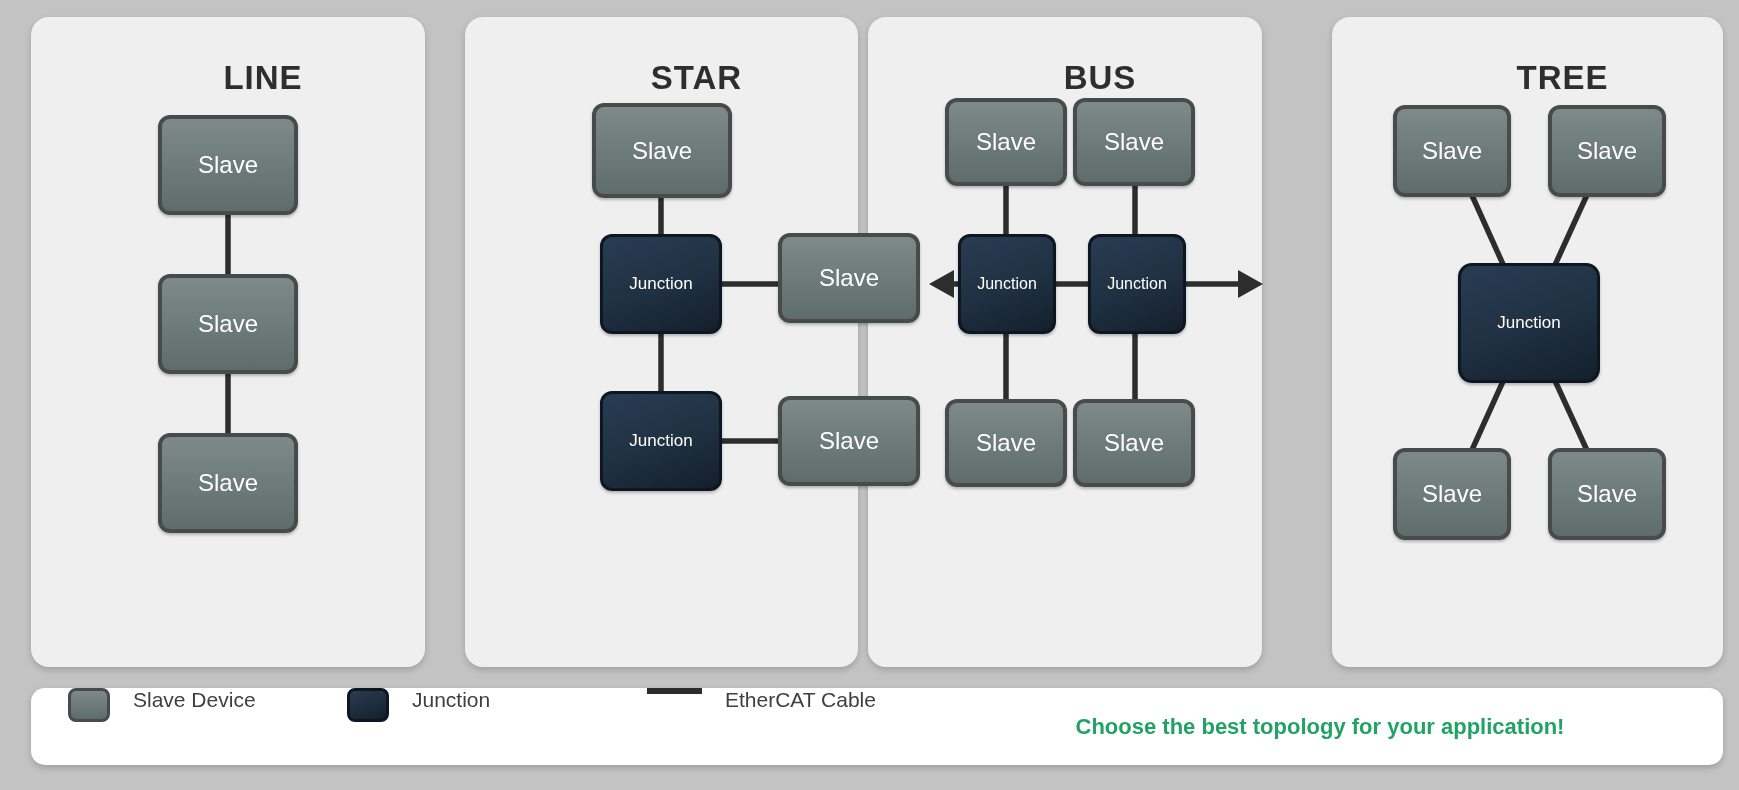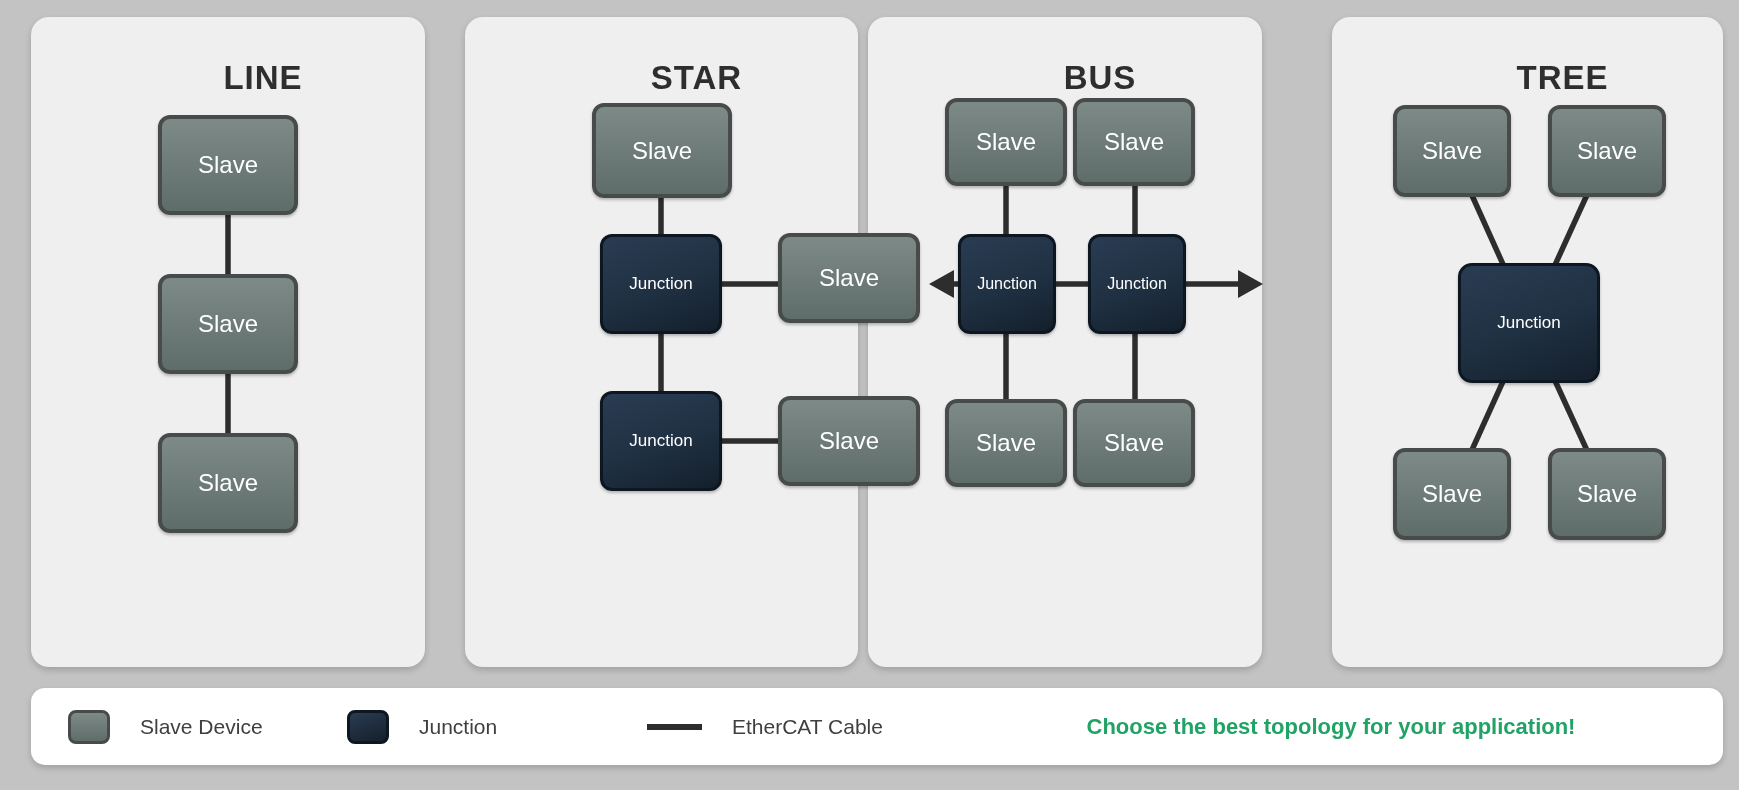--- a/index.html
+++ b/index.html
@@ -37,39 +37,39 @@
     font-size:17px;
   }
   .legend-bar{
     position:absolute;left:31px;top:688px;width:1692px;height:77px;
     background:#ffffff;border-radius:14px;
     box-shadow:0 3px 6px rgba(0,0,0,0.18);
     z-index:3;
   }
   .legend-group{
     position:absolute;top:0;height:100%;
-    display:flex;align-items:center;gap:30px;
+    display:flex;align-items:flex-start;gap:23px;
   }
   .legend-label{font-size:21px;color:#3f3f3f;}
   .swatch{
     width:42px;height:34px;border-radius:8px;box-sizing:border-box;
   }
   .swatch.slave-swatch{
     background:linear-gradient(180deg,#7d8a88 0%,#5e6c6a 100%);
     border:3px solid #474b4a;
   }
   .swatch.junction-swatch{
     background:linear-gradient(160deg,#2a3c52 0%,#141f2b 100%);
     border:3px solid #0d1722;
   }
   .cable-swatch{width:55px;height:6px;background:#2d2d2d;}
   .cta{
     position:absolute;top:0;left:1039px;width:500px;height:100%;
     display:flex;align-items:center;justify-content:center;
-    font-size:22px;font-weight:bold;color:#21a366;margin-left:11px;
+    font-size:22px;font-weight:bold;color:#21a366;
   }
 </style>
 </head>
 <body>
 
 <div class="panel" style="left:31px;width:394px;">
   <div class="panel-title">LINE</div>
 </div>
 <div class="panel" style="left:465px;width:393px;">
   <div class="panel-title">STAR</div>

